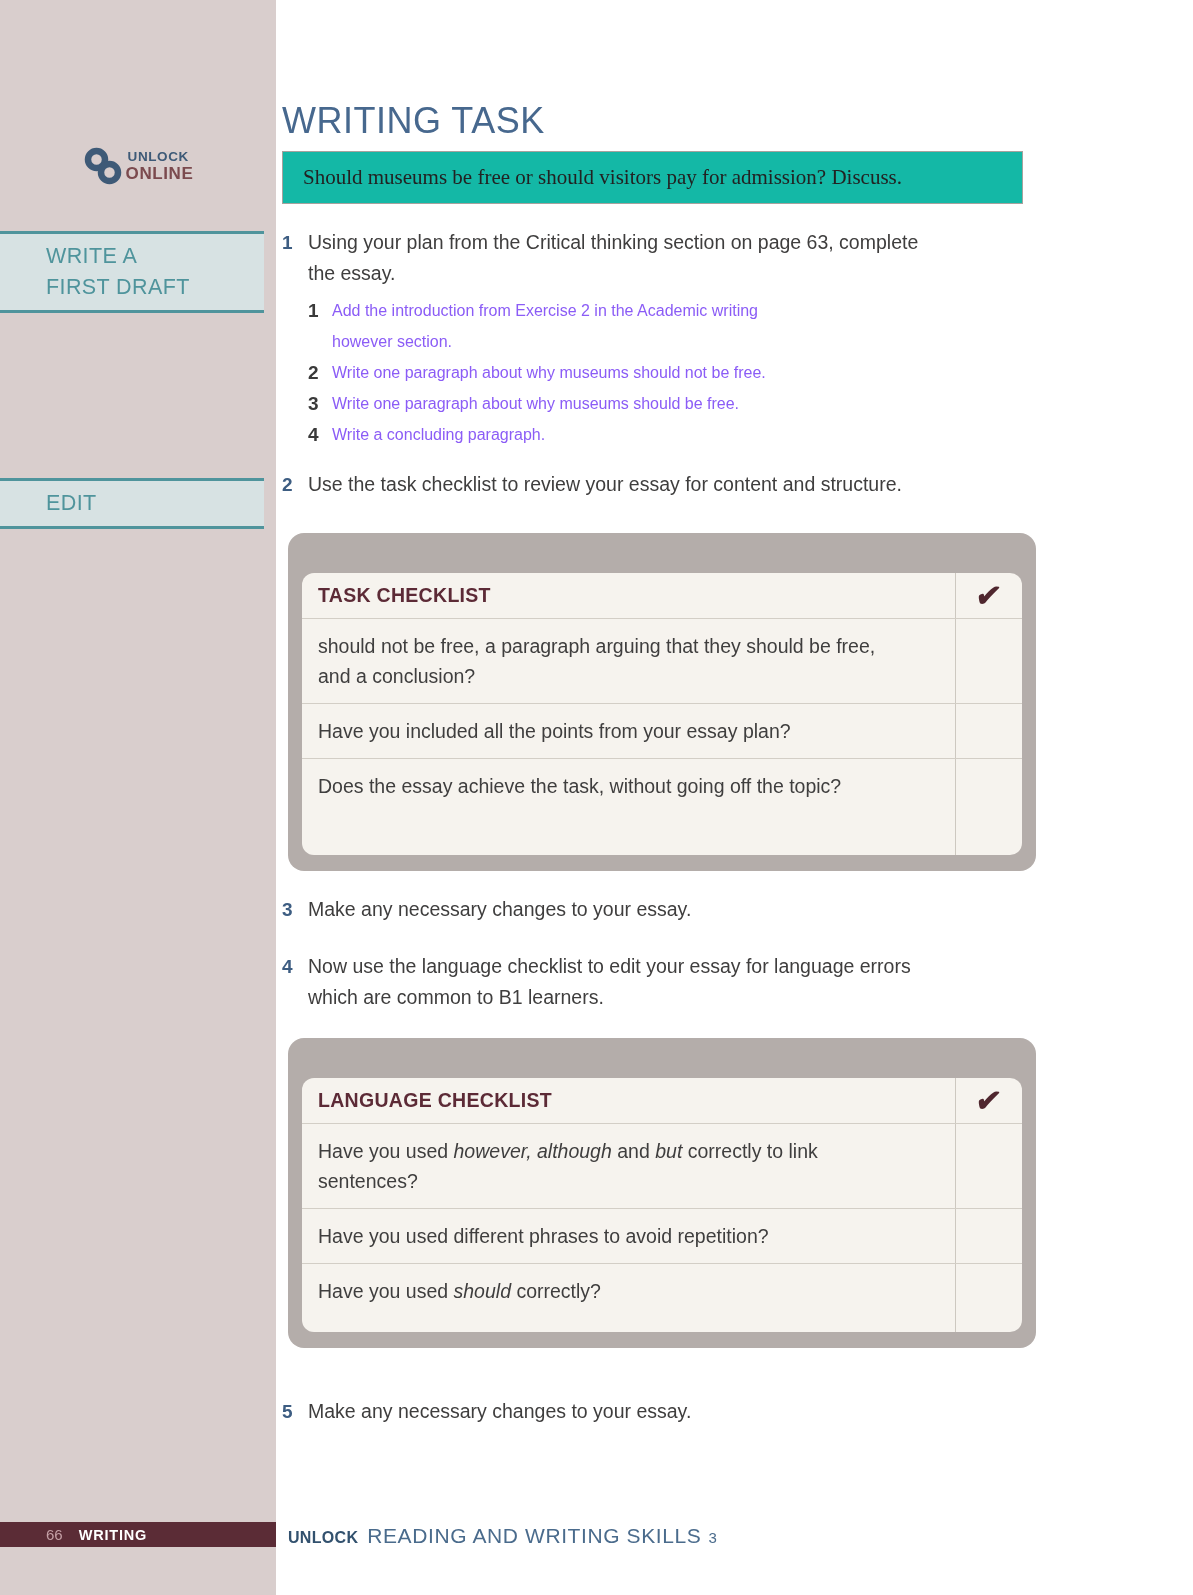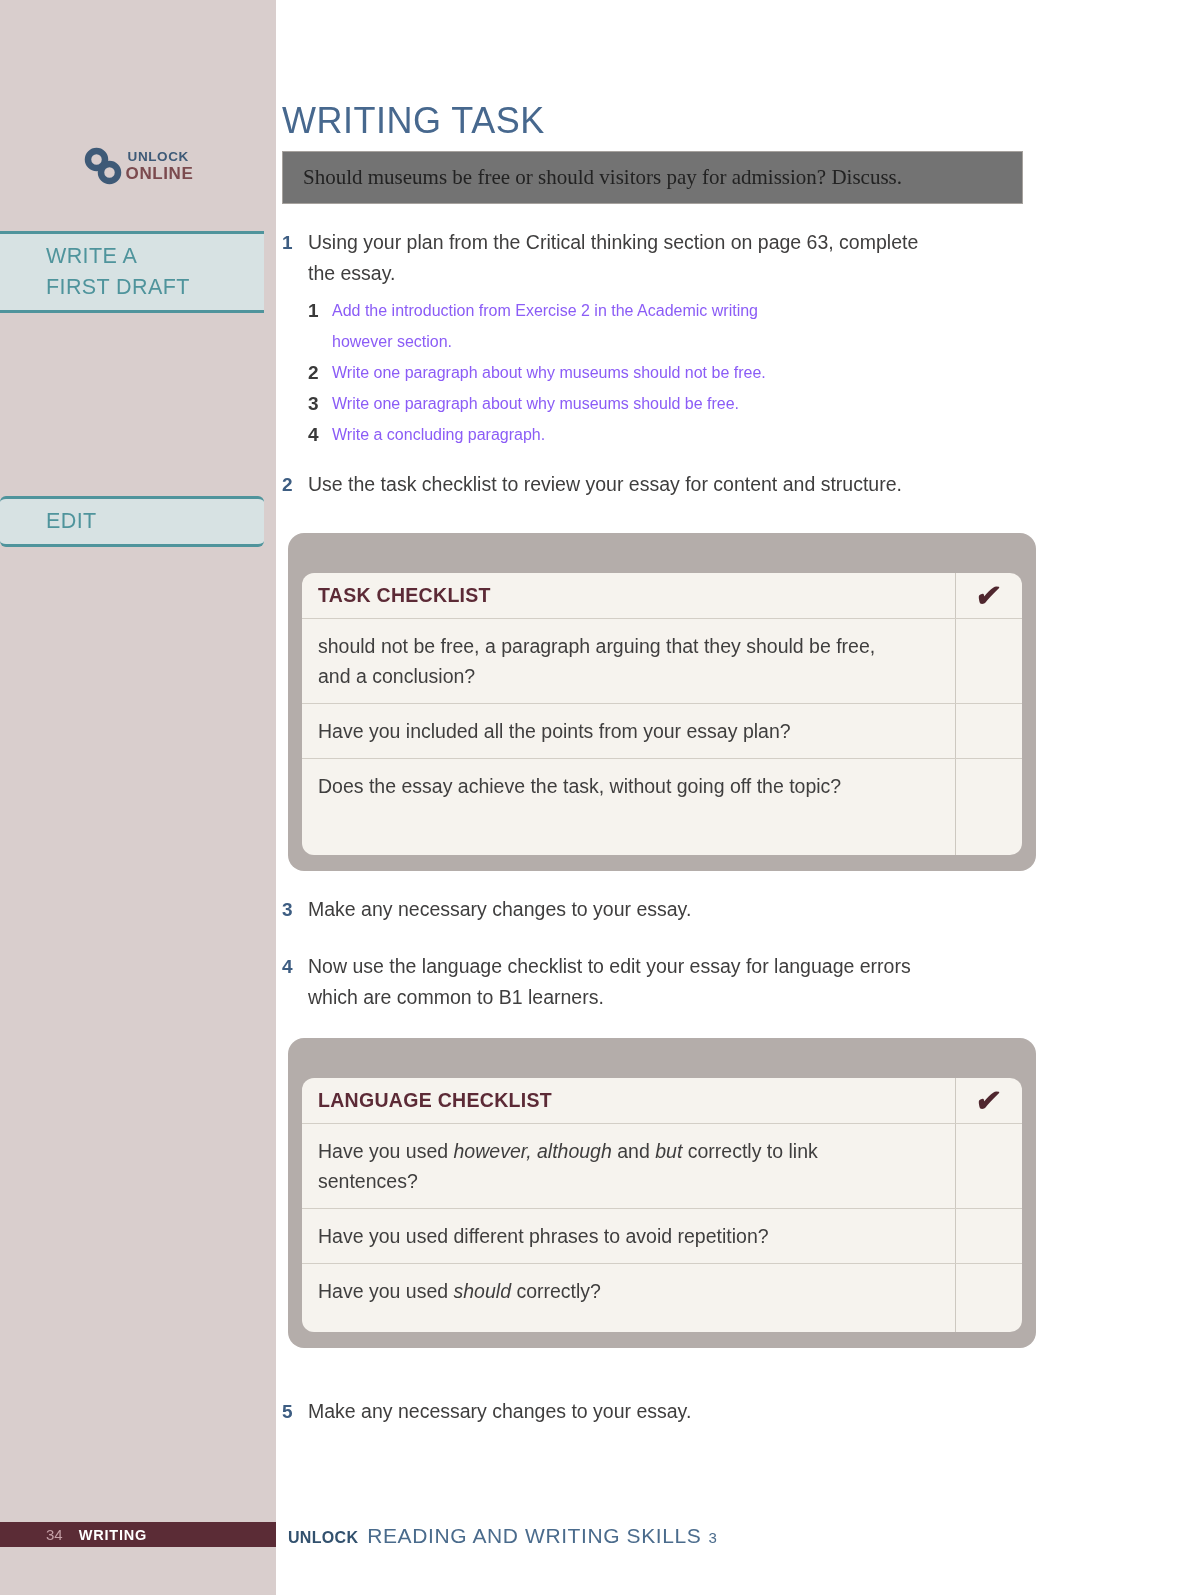--- a/index.html
+++ b/index.html
@@ -11,30 +11,30 @@
   .logo{position:absolute;left:0;top:146px;width:276px;display:flex;justify-content:center;align-items:center;}
   .logo-icon{width:40px;height:40px;flex:none;margin-right:5px;}
   .logo-text{display:flex;flex-direction:column;line-height:1;}
   .logo-top{font-size:13.5px;font-weight:bold;color:#3e5a77;letter-spacing:.6px;}
   .logo-bottom{font-size:17px;font-weight:bold;color:#7b4a4e;letter-spacing:.6px;margin-top:2px;margin-left:-2px;}
 
   .tab{position:absolute;left:0;width:264px;background:#d7e2e3;border-top:3px solid #4f949c;
        border-bottom:3px solid #4f949c;color:#4f949c;font-size:21.5px;letter-spacing:.4px;
        box-sizing:border-box;padding:7px 10px 7px 46px;line-height:31px;}
   .tab-write{top:231px;}
-  .tab-edit{top:496px;border-radius:6px;}
+  .tab-edit{top:478px;}
 
   .sidebar-footer{position:absolute;left:0;top:1522px;width:276px;height:25px;background:#5b2c36;
                   display:flex;align-items:center;box-sizing:border-box;}
   .page-num{color:#c5a0a6;font-size:15px;margin-left:46px;}
   .section-label{color:#ffffff;font-size:14.5px;font-weight:bold;letter-spacing:.8px;margin-left:16px;}
 
   
   .main-title{position:absolute;left:282px;top:100px;font-size:36px;color:#47688e;letter-spacing:.5px;}
-  .prompt-box{position:absolute;left:282px;top:151px;width:741px;height:53px;background:#737373;
+  .prompt-box{position:absolute;left:282px;top:151px;width:741px;height:53px;background:#14b8a6;
               border:1px solid #a6a29e;box-sizing:border-box;display:flex;align-items:center;
               font-family:"Liberation Serif",serif;font-size:21px;color:#222222;padding-left:20px;}
 
   .step{position:absolute;left:282px;width:745px;}
   .step-row{display:flex;}
   .step-num{width:26px;flex:none;font-weight:bold;color:#3d5d82;font-size:19px;line-height:31px;}
   .step-lines{font-size:19.5px;line-height:31px;color:#3f3e3e;}
   .substeps{margin-left:26px;margin-top:6px;}
   .sub-row{display:flex;}
   .sub-num{width:24px;flex:none;font-weight:bold;color:#3a3a3a;font-size:19px;line-height:31px;}
@@ -90,21 +90,21 @@
     <div class="tab tab-write">
       <div>WRITE A</div>
       <div>FIRST DRAFT</div>
     </div>
 
     <div class="tab tab-edit">
       <div>EDIT</div>
     </div>
 
     <div class="sidebar-footer">
-      <span class="page-num">34</span>
+      <span class="page-num">66</span>
       <span class="section-label">WRITING</span>
     </div>
   </div>
 
   <div class="main-title">WRITING TASK</div>
 
   <div class="prompt-box">
     <span>Should museums be free or should visitors pay for admission? Discuss.</span>
   </div>
 

